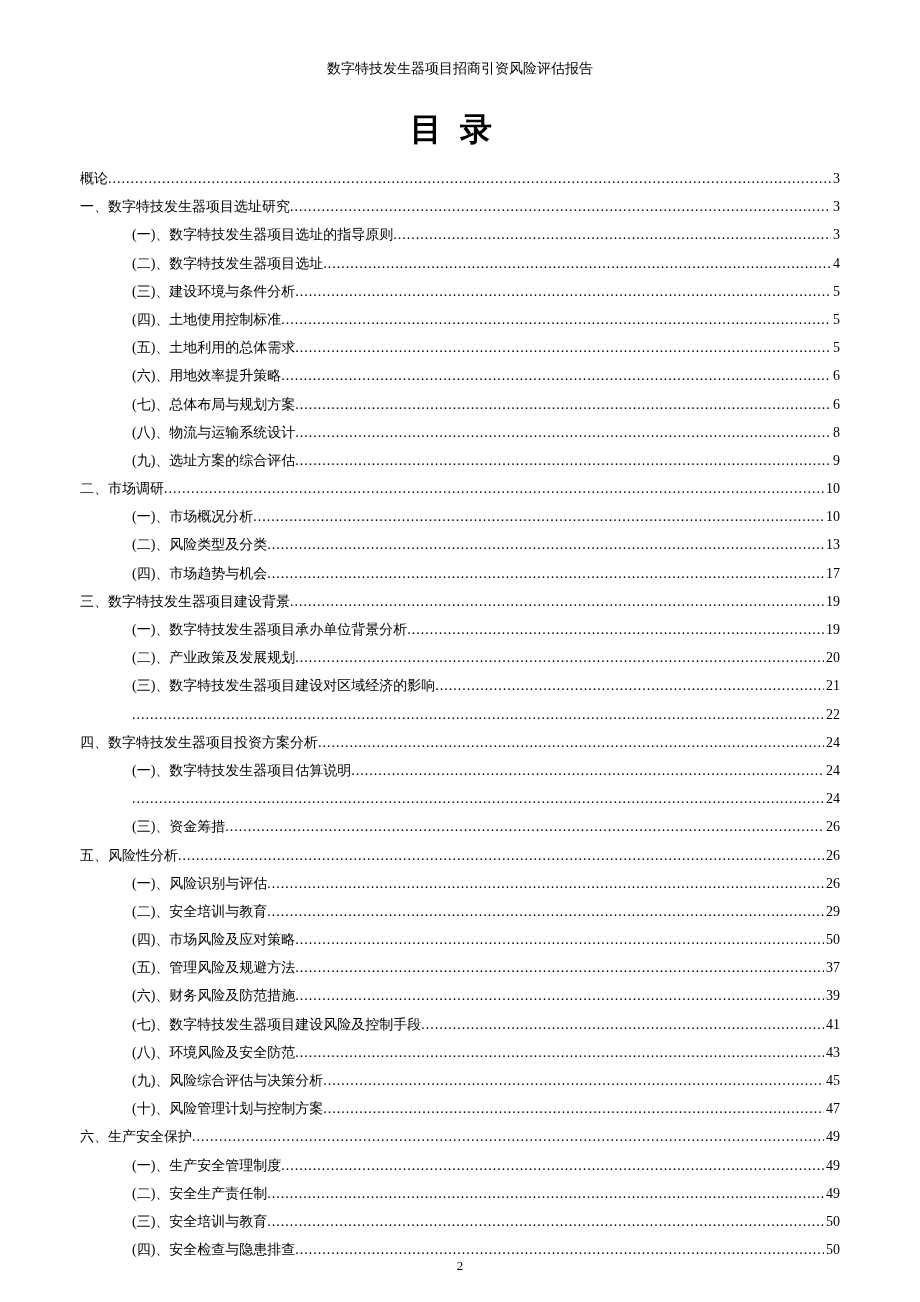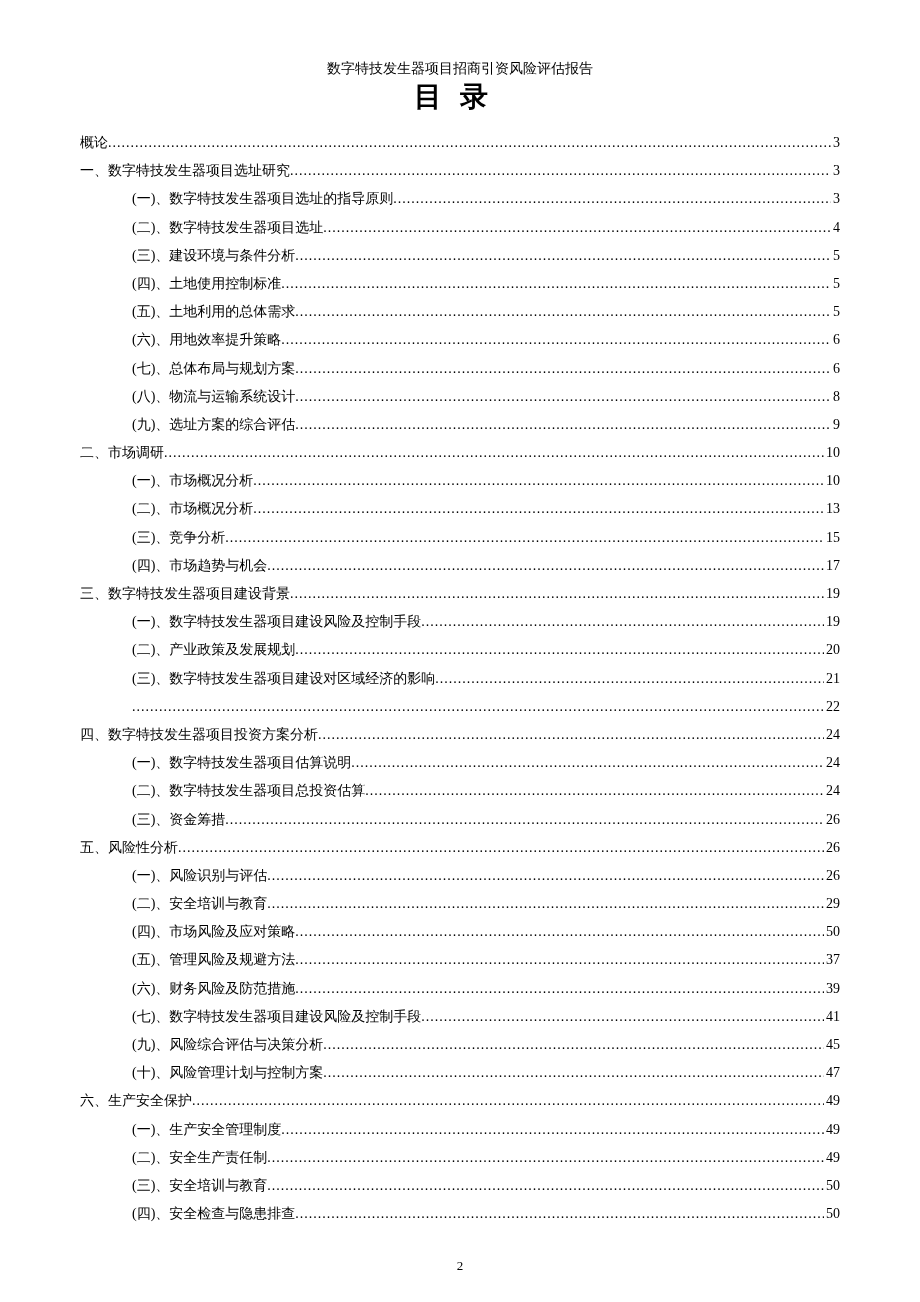--- a/index.html
+++ b/index.html
@@ -8,25 +8,26 @@
       height: 1302px;
       background: #fff;
       font-family: "SimSun", "宋体", serif;
       color: #000;
       position: relative;
       padding: 60px 80px 40px 80px;
     }
     .header-title {
       text-align: center;
       font-size: 14px;
+      margin-bottom: 30px;
       font-family: "SimSun", serif;
     }
     .toc-title {
       text-align: center;
-      font-size: 28px;
+      font-size: 32px;
       font-weight: bold;
       letter-spacing: 18px;
       margin-bottom: 16px;
       font-family: "SimHei", "黑体", sans-serif;
     }
     .toc-container { font-size: 14px; }
     .toc-row {
       display: flex;
       align-items: baseline;
       white-space: nowrap;
@@ -118,41 +119,36 @@
       <span class="toc-label">二、市场调研</span>
       <span class="toc-dots"></span>
       <span class="toc-page">10</span>
     </div>
     <div class="toc-row level-2">
       <span class="toc-label">(一)、市场概况分析</span>
       <span class="toc-dots"></span>
       <span class="toc-page">10</span>
     </div>
     <div class="toc-row level-2">
-      <span class="toc-label">(二)、市场概况分析</span>
+      <span class="toc-label">(二)、风险类型及分类</span>
       <span class="toc-dots"></span>
       <span class="toc-page">13</span>
     </div>
     <div class="toc-row level-2">
-      <span class="toc-label">(三)、竞争分析</span>
-      <span class="toc-dots"></span>
-      <span class="toc-page">15</span>
-    </div>
-    <div class="toc-row level-2">
       <span class="toc-label">(四)、市场趋势与机会</span>
       <span class="toc-dots"></span>
       <span class="toc-page">17</span>
     </div>
     <div class="toc-row level-1">
       <span class="toc-label">三、数字特技发生器项目建设背景</span>
       <span class="toc-dots"></span>
       <span class="toc-page">19</span>
     </div>
     <div class="toc-row level-2">
-      <span class="toc-label">(一)、数字特技发生器项目建设风险及控制手段</span>
+      <span class="toc-label">(一)、数字特技发生器项目承办单位背景分析</span>
       <span class="toc-dots"></span>
       <span class="toc-page">19</span>
     </div>
     <div class="toc-row level-2">
       <span class="toc-label">(二)、产业政策及发展规划</span>
       <span class="toc-dots"></span>
       <span class="toc-page">20</span>
     </div>
     <div class="toc-row level-2">
       <span class="toc-label">(三)、数字特技发生器项目建设对区域经济的影响</span>
@@ -167,21 +163,20 @@
       <span class="toc-label">四、数字特技发生器项目投资方案分析</span>
       <span class="toc-dots"></span>
       <span class="toc-page">24</span>
     </div>
     <div class="toc-row level-2">
       <span class="toc-label">(一)、数字特技发生器项目估算说明</span>
       <span class="toc-dots"></span>
       <span class="toc-page">24</span>
     </div>
     <div class="toc-row level-2">
-      <span class="toc-label">(二)、数字特技发生器项目总投资估算</span>
       <span class="toc-dots"></span>
       <span class="toc-page">24</span>
     </div>
     <div class="toc-row level-2">
       <span class="toc-label">(三)、资金筹措</span>
       <span class="toc-dots"></span>
       <span class="toc-page">26</span>
     </div>
     <div class="toc-row level-1">
       <span class="toc-label">五、风险性分析</span>
@@ -210,20 +205,25 @@
     </div>
     <div class="toc-row level-2">
       <span class="toc-label">(六)、财务风险及防范措施</span>
       <span class="toc-dots"></span>
       <span class="toc-page">39</span>
     </div>
     <div class="toc-row level-2">
       <span class="toc-label">(七)、数字特技发生器项目建设风险及控制手段</span>
       <span class="toc-dots"></span>
       <span class="toc-page">41</span>
+    </div>
+    <div class="toc-row level-2">
+      <span class="toc-label">(八)、环境风险及安全防范</span>
+      <span class="toc-dots"></span>
+      <span class="toc-page">43</span>
     </div>
     <div class="toc-row level-2">
       <span class="toc-label">(九)、风险综合评估与决策分析</span>
       <span class="toc-dots"></span>
       <span class="toc-page">45</span>
     </div>
     <div class="toc-row level-2">
       <span class="toc-label">(十)、风险管理计划与控制方案</span>
       <span class="toc-dots"></span>
       <span class="toc-page">47</span>

